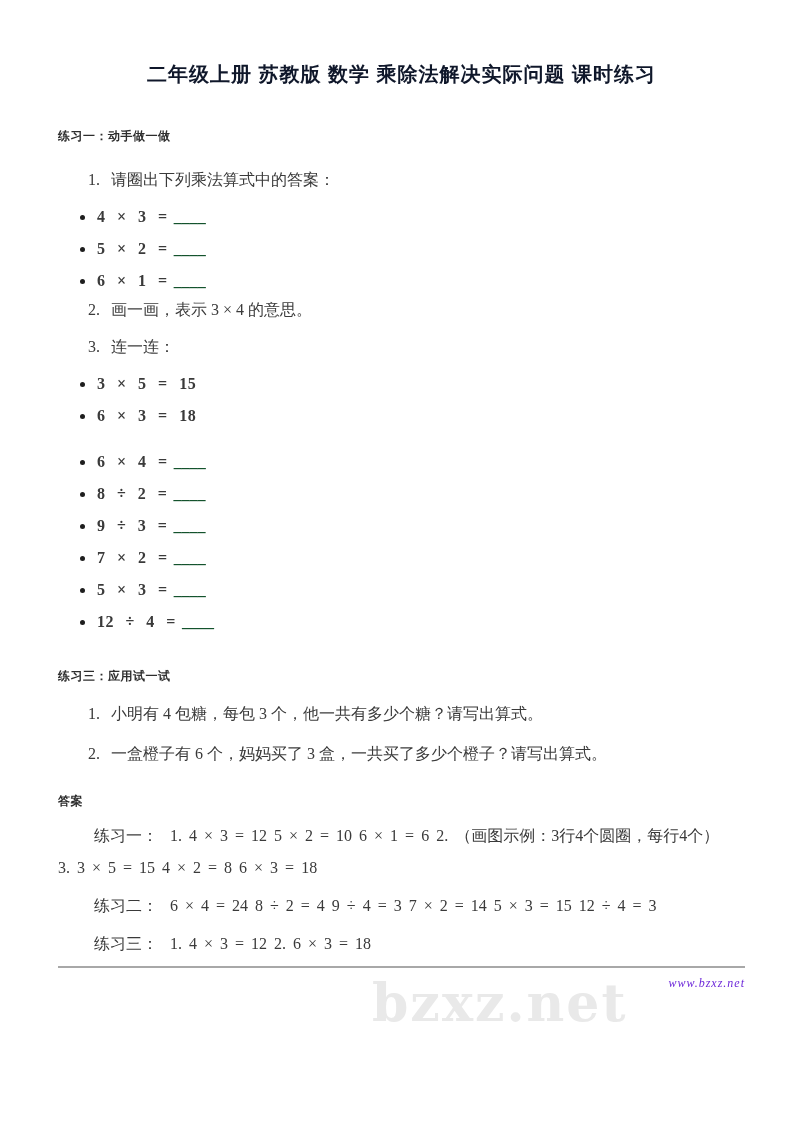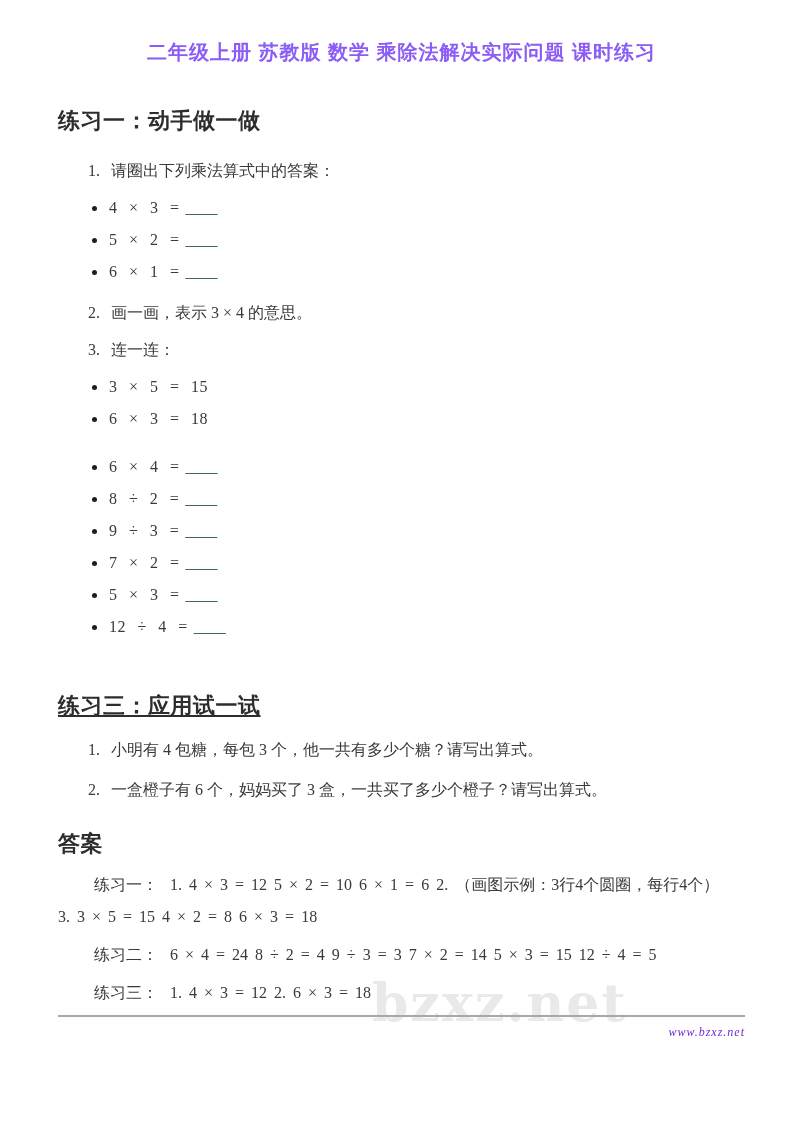--- a/index.html
+++ b/index.html
@@ -30,55 +30,55 @@
     font-family: "DejaVu Serif", "Liberation Serif", serif;
     font-weight: 700;
     font-size: 52px;
     letter-spacing: 2px;
     color: #e9e9e9;
     user-select: none;
   }
 
   .title {
     margin: 0;
-    padding-top: 39px;
+    padding-top: 61px;
     text-align: center;
     font-family: "Liberation Sans", "DejaVu Sans", sans-serif;
     font-weight: 700;
     font-size: 20px;
-    color: #8b5cf6;
+    color: #0f172a;
     letter-spacing: 1px;
   }
 
   .section-heading {
     margin: 0;
     font-family: "Liberation Sans", "DejaVu Sans", sans-serif;
     font-weight: 700;
-    font-size: 22px;
+    font-size: 12px;
     color: #2d2d2d;
     letter-spacing: 0.5px;
   }
   .h-ex1 { margin-top: 40px; }
   .h-ex2 { margin-top: 32px; }
-  .h-ex3 { margin-top: 48px; text-decoration: underline; }
+  .h-ex3 { margin-top: 30px; }
   .h-ans { margin-top: 30px; }
 
   .qitem {
     margin: 0;
     padding-left: 30px;
     line-height: 18px;
   }
   .qnum { margin-right: 11px; }
   .q-circle { margin-top: 26px; }
   .q-draw   { margin-top: 2px; }
   .q-match  { margin-top: 19px; }
   .q-app1   { margin-top: 20px; }
   .q-app2   { margin-top: 22px; }
 
-  .bullet-group { margin: 16px; padding: 0; list-style: none; }
+  .bullet-group { margin: 4px; padding: 0; list-style: none; font-weight: bold; }
   .g-1a { margin-top: 12px; }
   .g-1b { margin-top: 12px; }
   .g-2  { margin-top: 14px; }
   .bullet-row {
     display: flex;
     align-items: center;
     height: 32px;
     padding-left: 18px;
   }
   .dot {
@@ -218,21 +218,21 @@
     <span class="qnum">2.</span><span>一盒橙子有 6 个，妈妈买了 3 盒，一共买了多少个橙子？请写出算式。</span>
   </p>
 
   <h2 class="section-heading h-ans">答案</h2>
 
   <p class="ans ans-1">
     <span class="ans-label">练习一：</span><span>1.&nbsp;4 × 3 = 12 5 × 2 = 10 6 × 1 = 6 2.&nbsp;（画图示例：3行4个圆圈，每行4个） 3.&nbsp;3 × 5 = 15 4 × 2 = 8 6 × 3 = 18</span>
   </p>
 
   <p class="ans ans-2">
-    <span class="ans-label">练习二：</span><span>6 × 4 = 24 8 ÷ 2 = 4 9 ÷ 3 = 3 7 × 2 = 14 5 × 3 = 15 12 ÷ 4 = 5</span>
+    <span class="ans-label">练习二：</span><span>6 × 4 = 24 8 ÷ 2 = 4 9 ÷ 4 = 3 7 × 2 = 14 5 × 3 = 15 12 ÷ 4 = 3</span>
   </p>
 
   <p class="ans ans-3">
     <span class="ans-label">练习三：</span><span>1.&nbsp;4 × 3 = 12 2.&nbsp;6 × 3 = 18</span>
   </p>
 
   <hr class="footer-rule">
   <p class="footer-url">www.bzxz.net</p>
 
 </div>

